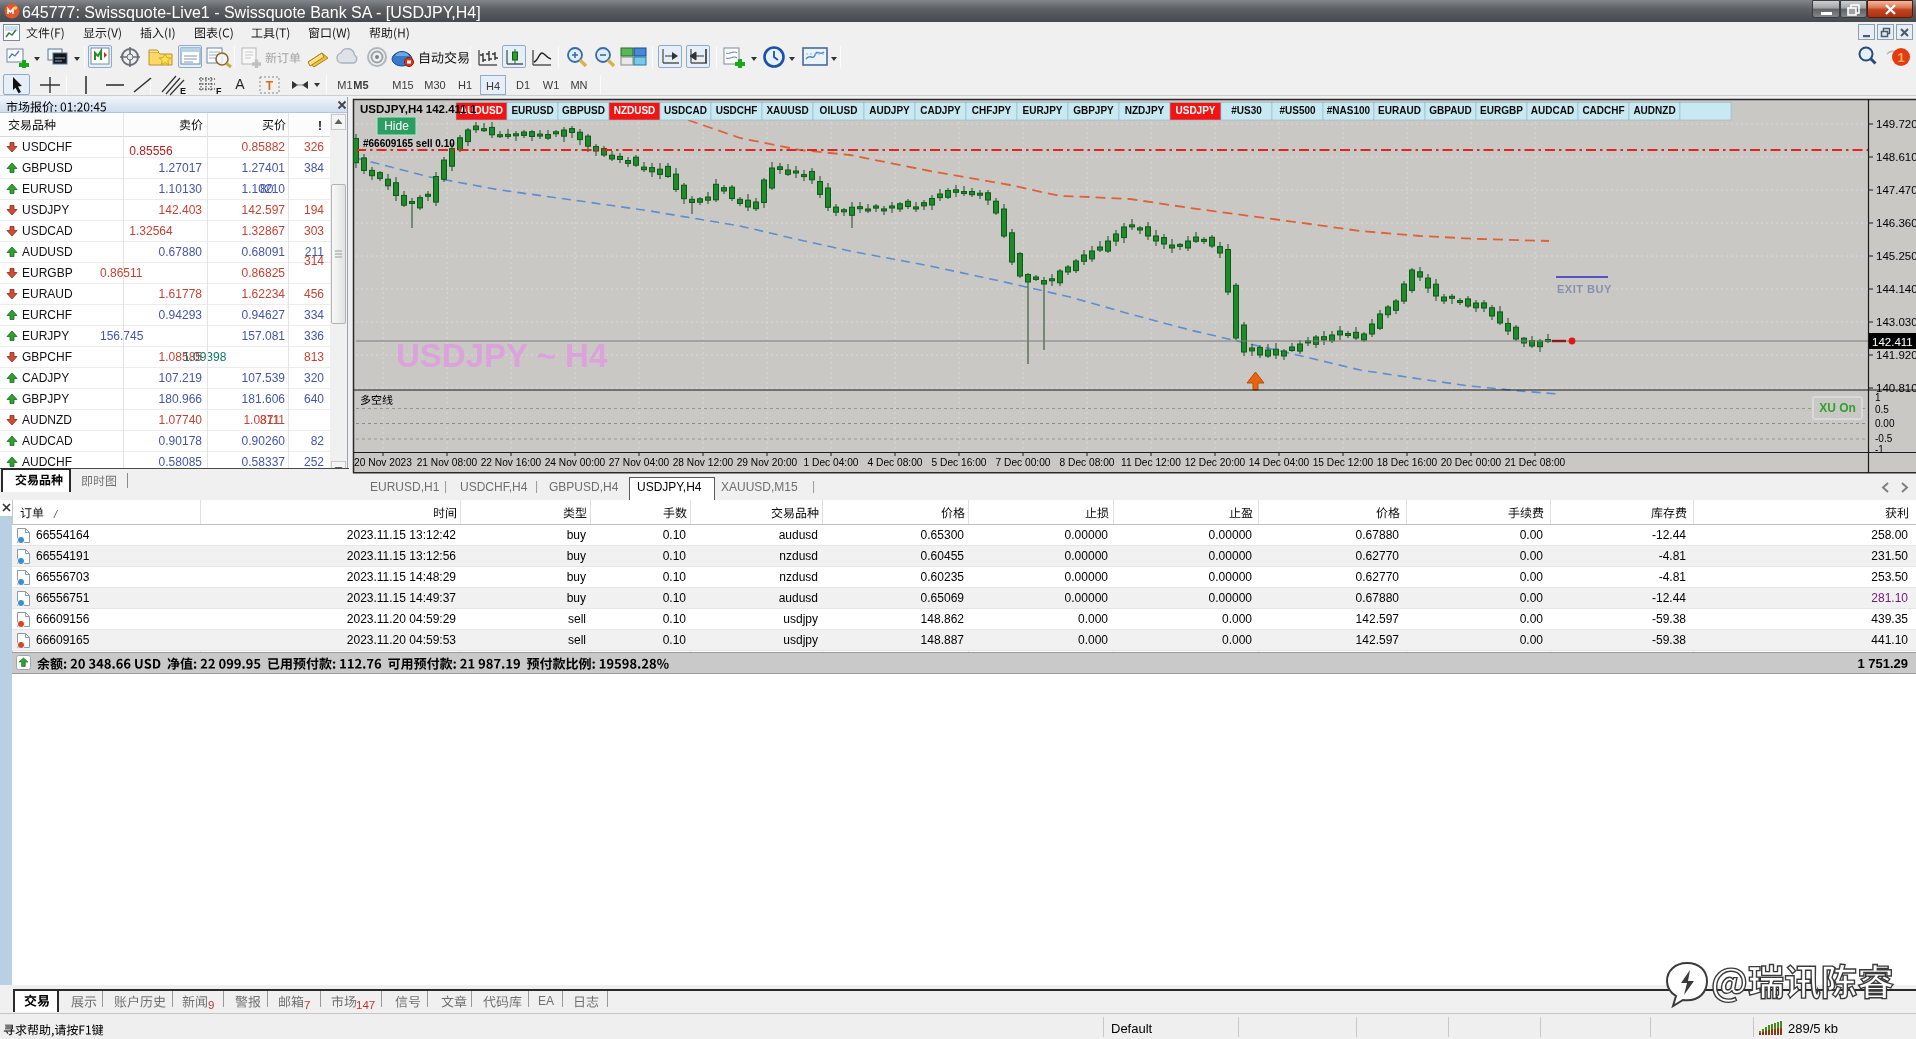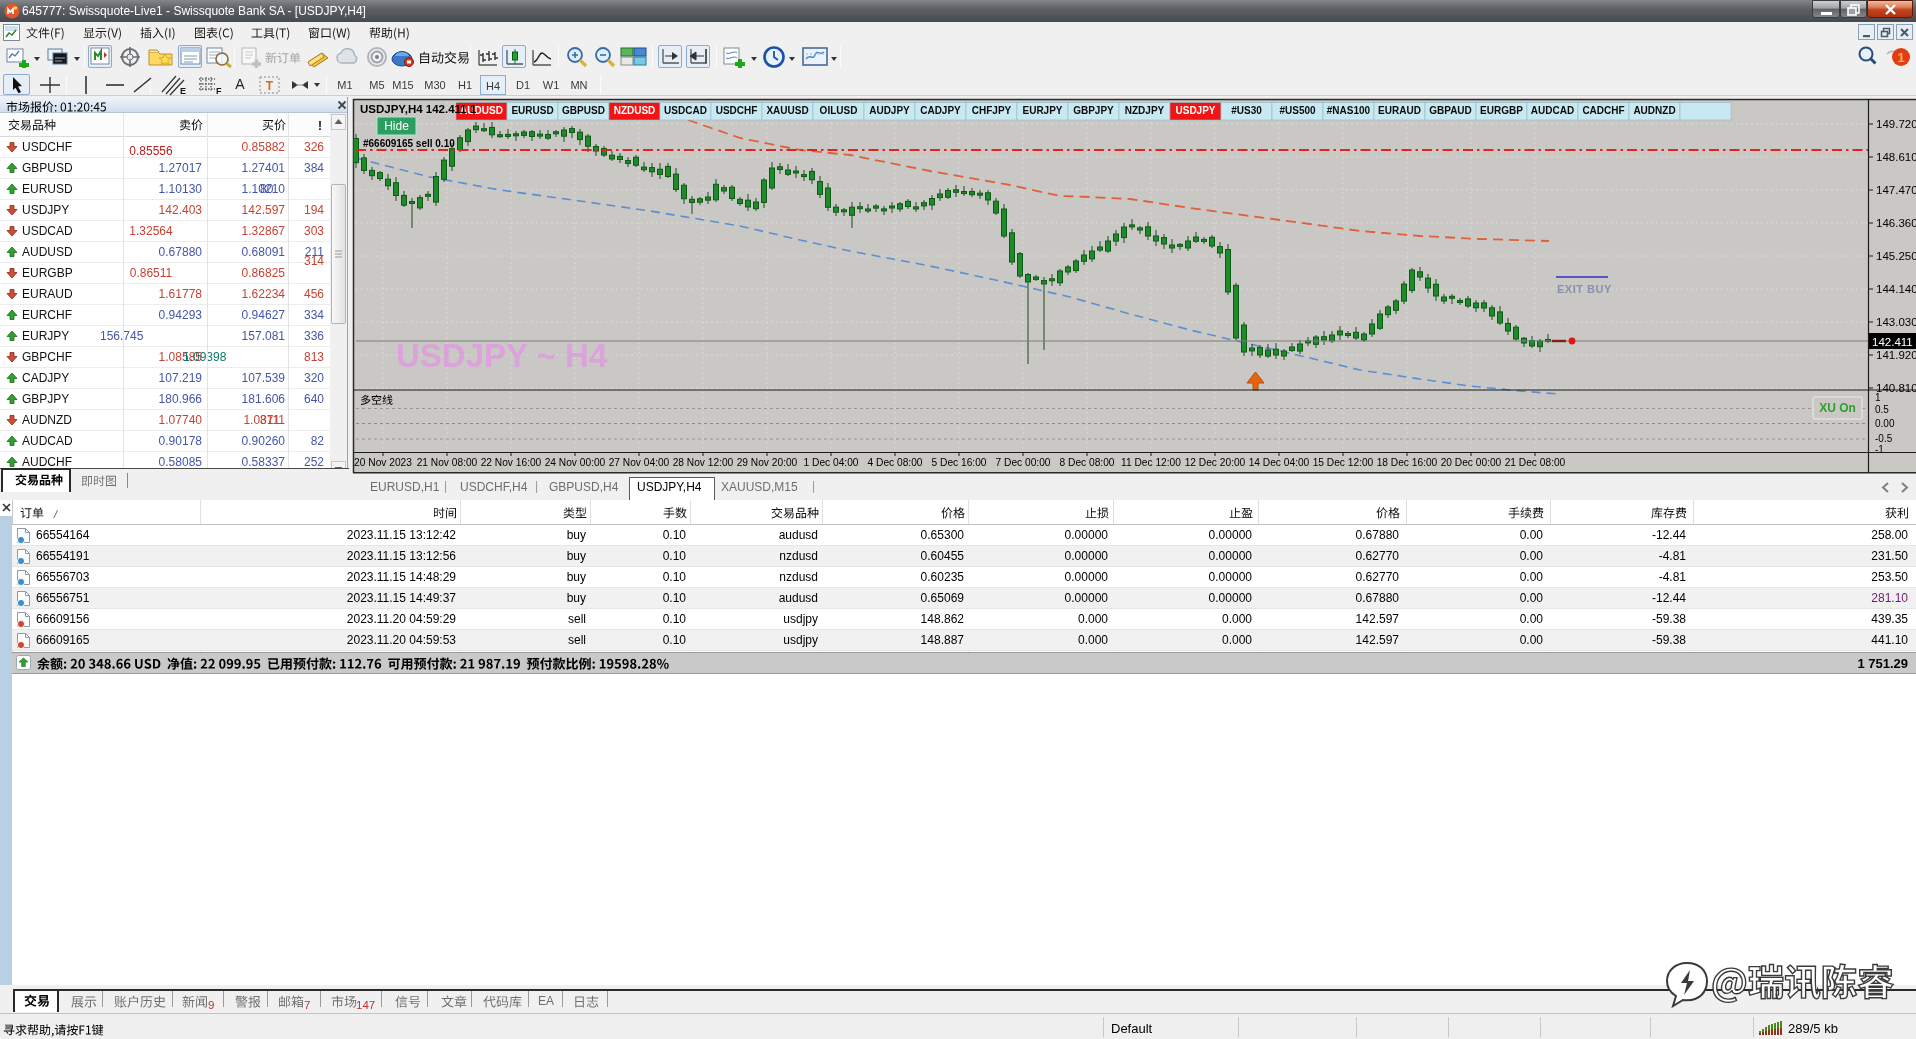--- a/index.html
+++ b/index.html
@@ -11,21 +11,21 @@
 .pressed{background:#e6eef8;border:1px solid #8eaacc;border-radius:2px}
 .tf{position:absolute;top:75px;height:20px;font-size:11px;color:#3a3a3a;text-align:center;line-height:20px}
 .num{font-size:12px}
 </style></head><body>
 <div class="abs" style="left:0;top:0;width:1916px;height:22px;background:linear-gradient(#83868b,#5d6065 40%,#46494e)">
 <svg class="abs" style="left:4px;top:3px" width="16" height="16">
       <circle cx="8" cy="8" r="7.5" fill="#e4572e"></circle>
       <path d="M4 11V6l2.5 3L9 6v5" stroke="#fff" stroke-width="1.6" fill="none"></path>
       <circle cx="11.5" cy="5" r="1.8" fill="#ffd24a"></circle>
     </svg>
-<div class="abs" style="left:22px;top:4px;font-size:12px;color:#fff">645777: Swissquote-Live1 - Swissquote Bank SA - [USDJPY,H4]</div>
+<div class="abs" style="left:22px;top:4px;font-size:16px;color:#fff">645777: Swissquote-Live1 - Swissquote Bank SA - [USDJPY,H4]</div>
 <div class="abs" style="left:1812px;top:0;width:28px;height:18px;background:linear-gradient(#cfd0d2,#9fa1a4 45%,#5f6265 50%,#85888b);border:1px solid #3a3d40;border-radius:0 0 3px 3px">
       <div class="abs" style="left:8px;top:11px;width:11px;height:3px;background:#fff"></div>
     </div>
 <div class="abs" style="left:1840px;top:0;width:27px;height:18px;background:linear-gradient(#cfd0d2,#9fa1a4 45%,#5f6265 50%,#85888b);border:1px solid #3a3d40;border-radius:0 0 3px 3px">
       <svg class="abs" style="left:6px;top:3px" width="14" height="12">
         <rect x="4" y="1" width="8" height="8" fill="none" stroke="#fff" stroke-width="1.6"></rect>
         <rect x="1" y="4" width="8" height="7" fill="#9fa1a4" stroke="#fff" stroke-width="1.6"></rect>
       </svg>
     </div>
 <div class="abs" style="left:1867px;top:0;width:46px;height:18px;background:linear-gradient(#edbba6,#dd7952 40%,#c2431f 55%,#ad3212);border:1px solid #5a1c08;border-radius:0 0 3px 3px">
@@ -268,21 +268,21 @@
     <text x="11.5" y="15" font-size="12" font-weight="bold" fill="#d86a1a" text-anchor="middle" font-family="Liberation Sans">T</text>
   </svg>
 <svg class="abs" style="left:288px;top:75px" width="24" height="20">
     <path d="M4 6l6 4-6 4zM20 14l-6-4 6-4z" fill="#333"></path>
     <path d="M8 10h8" stroke="#888"></path>
   </svg>
 <svg class="abs" style="left:313px;top:82px" width="8" height="6">
     <path d="M1 1l3 4 3-4" fill="#333"></path>
   </svg>
 <div class="tf" style="left:332px;width:26px;">M1</div>
-<div class="tf" style="left:364px;width:26px;">M5</div>
+<div class="tf" style="left:348px;width:26px;font-weight:bold;">M5</div>
 <div class="tf" style="left:388px;width:30px;">M15</div>
 <div class="tf" style="left:420px;width:30px;">M30</div>
 <div class="tf" style="left:452px;width:26px;">H1</div>
 <div class="tf" style="left:480px;width:26px;background:#e6eef8;border:1px solid #8eaacc;">H4</div>
 <div class="tf" style="left:510px;width:26px;">D1</div>
 <div class="tf" style="left:538px;width:26px;">W1</div>
 <div class="tf" style="left:566px;width:26px;">MN</div>
 <div class="abs" style="left:0;top:97px;width:348px;height:398px;background:#fff;border-right:1px solid #9aa4ae">
 <div class="abs" style="left:0;top:0;width:347px;height:16px;background:linear-gradient(#eef4fb,#d0ddee);border-bottom:1px solid #b8c4d4"></div>
 <svg class="abs" style="left:337px;top:3px" width="10" height="10">
@@ -349,21 +349,21 @@
   </svg>
 <div class="abs num" style="left:22px;top:245px;color:#111">AUDUSD</div>
 <div class="abs num" style="left:100px;top:245px;width:102px;text-align:right;color:#4455aa">0.67880</div>
 <div class="abs num" style="left:183px;top:245px;width:102px;text-align:right;color:#4455aa">0.68091</div>
 <div class="abs num" style="left:260px;top:245px;width:64px;text-align:right;color:#4455aa">211</div>
 <div class="abs" style="left:0;top:263px;width:330px;height:21px;border-bottom:1px solid #ececec"></div>
 <svg class="abs" style="left:5px;top:267px" width="14" height="13">
     <path d="M5 1.5h4v4h3L7 11 2 5.5h3z" fill="#d04c32" stroke="#8a2a1a" stroke-width="0.8"></path>
   </svg>
 <div class="abs num" style="left:22px;top:266px;color:#111">EURGBP</div>
-<div class="abs num" style="left:100px;top:266px;width:102px;text-align:center;color:#c64334">0.86511</div>
+<div class="abs num" style="left:100px;top:266px;width:102px;text-align:left;color:#c64334">0.86511</div>
 <div class="abs num" style="left:183px;top:266px;width:102px;text-align:right;color:#c64334">0.86825</div>
 <div class="abs num" style="left:260px;top:254px;width:64px;text-align:right;color:#c64334">314</div>
 <div class="abs" style="left:0;top:284px;width:330px;height:21px;border-bottom:1px solid #ececec"></div>
 <svg class="abs" style="left:5px;top:288px" width="14" height="13">
     <path d="M5 1.5h4v4h3L7 11 2 5.5h3z" fill="#d04c32" stroke="#8a2a1a" stroke-width="0.8"></path>
   </svg>
 <div class="abs num" style="left:22px;top:287px;color:#111">EURAUD</div>
 <div class="abs num" style="left:100px;top:287px;width:102px;text-align:right;color:#c64334">1.61778</div>
 <div class="abs num" style="left:183px;top:287px;width:102px;text-align:right;color:#c64334">1.62234</div>
 <div class="abs num" style="left:260px;top:287px;width:64px;text-align:right;color:#c64334">456</div>

